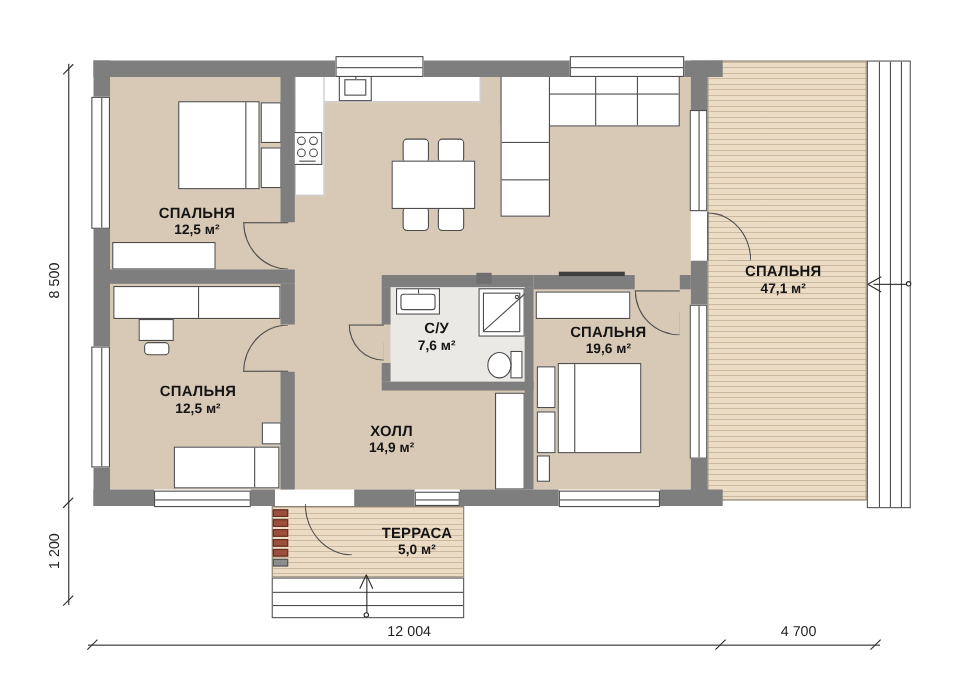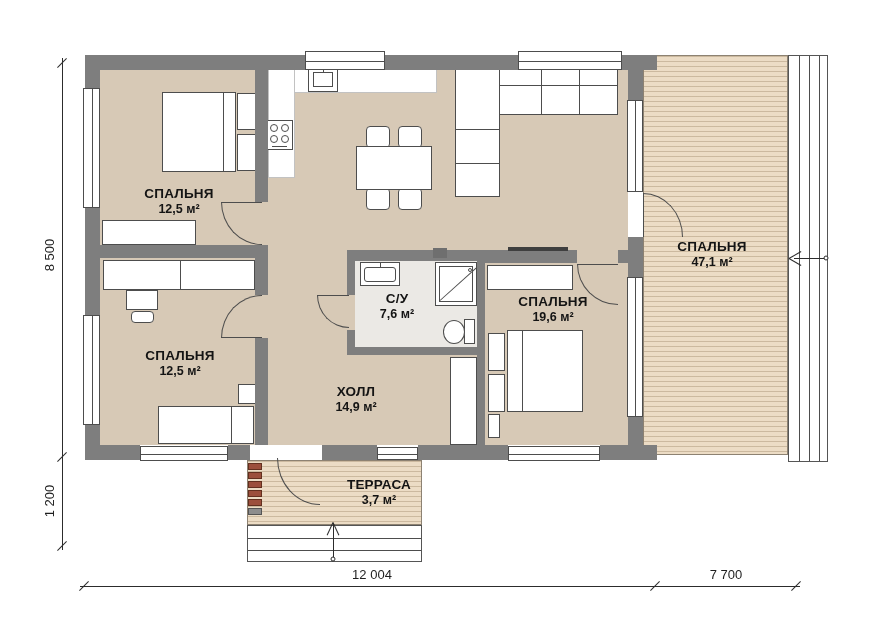--- a/index.html
+++ b/index.html
@@ -216,21 +216,21 @@
   <div class="tick" style="left:62px;top:63px;"></div>
   <div class="tick" style="left:62px;top:457px;"></div>
   <div class="tick" style="left:62px;top:546px;"></div>
   <div class="tick" style="left:84px;top:586px;"></div>
   <div class="tick" style="left:655px;top:586px;"></div>
   <div class="tick" style="left:796px;top:586px;"></div>
 
   <div class="dim rot" style="left:49px;top:255px;">8 500</div>
   <div class="dim rot" style="left:49px;top:501px;">1 200</div>
   <div class="dim" style="left:372px;top:574px;">12 004</div>
-  <div class="dim" style="left:726px;top:574px;">7 700</div>
+  <div class="dim" style="left:726px;top:574px;">4 700</div>
 
   <div class="rlabel" style="left:179px;top:201px;">
     <div class="rname">СПАЛЬНЯ</div>
     <div class="rarea">12,5 м²</div>
   </div>
   <div class="rlabel" style="left:712px;top:254px;">
     <div class="rname">СПАЛЬНЯ</div>
     <div class="rarea">47,1 м²</div>
   </div>
   <div class="rlabel" style="left:397px;top:306px;">
@@ -244,16 +244,16 @@
   <div class="rlabel" style="left:180px;top:363px;">
     <div class="rname">СПАЛЬНЯ</div>
     <div class="rarea">12,5 м²</div>
   </div>
   <div class="rlabel" style="left:356px;top:399px;">
     <div class="rname">ХОЛЛ</div>
     <div class="rarea">14,9 м²</div>
   </div>
   <div class="rlabel" style="left:379px;top:492px;">
     <div class="rname">ТЕРРАСА</div>
-    <div class="rarea">3,7 м²</div>
+    <div class="rarea">5,0 м²</div>
   </div>
 
 </div>
 
 </body></html>

